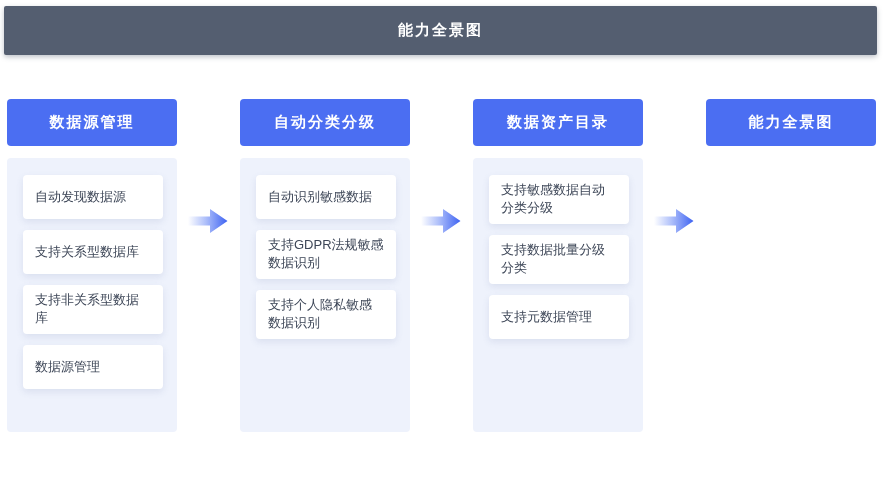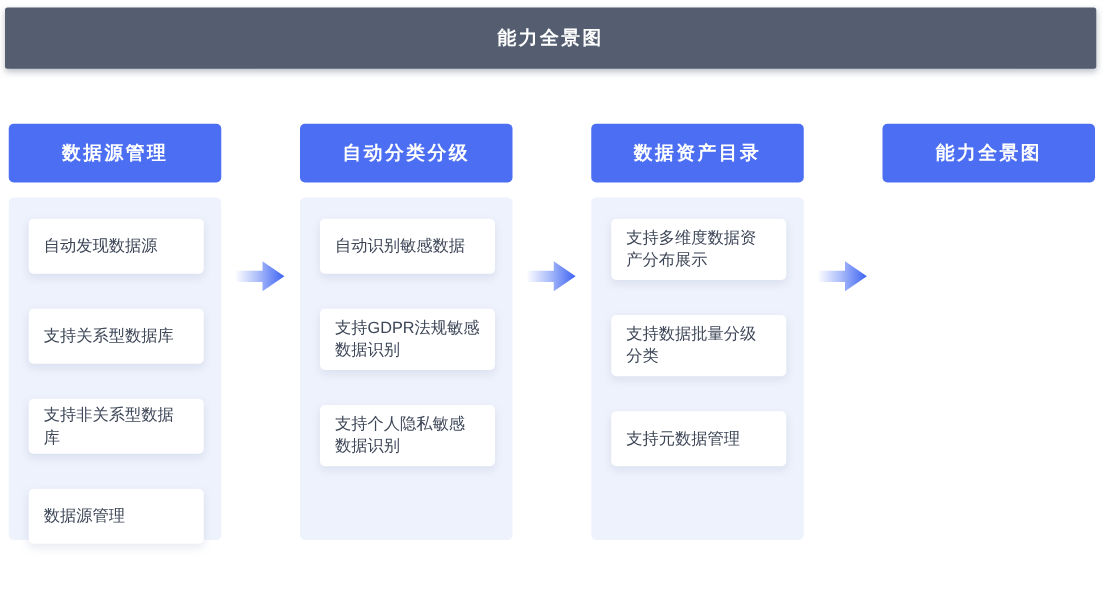--- a/index.html
+++ b/index.html
@@ -58,21 +58,21 @@
   }
   .col-panel {
     margin-top: 12px;
     height: 274px;
     box-sizing: border-box;
     background: #eef2fc;
     border-radius: 4px;
     padding: 17px 14px 4px 16px;
     display: flex;
     flex-direction: column;
-    gap: 28px;
+    gap: 11px;
   }
   .card {
     background: #ffffff;
     border-radius: 4px;
     min-height: 44px;
     box-sizing: border-box;
     padding: 6px 12px;
     display: flex;
     align-items: center;
     font-size: 13px;
@@ -141,21 +141,21 @@
           <stop offset="1" stop-color="#3e63f2"></stop>
         </linearGradient>
       </defs>
       <path class="arrow-path" d="M0 9.5 L22 9.5 L22 2 L39.5 14 L22 26 L22 18.5 L0 18.5 Z" fill="url(#arrowGrad1)"></path>
     </svg>
   </div>
 
   <div class="column">
     <div class="col-header">数据资产目录</div>
     <div class="col-panel">
-          <div class="card">支持多维度数据资产分布展示</div>
+          <div class="card">支持敏感数据自动分类分级</div>
           <div class="card">支持数据批量分级分类</div>
           <div class="card">支持元数据管理</div>
         </div>
   </div>
 
   <div class="arrow-cell">
     <svg class="flow-arrow" viewBox="0 0 40 28" xmlns="http://www.w3.org/2000/svg">
       <defs>
         <linearGradient class="arrow-grad" x1="0" y1="0" x2="1" y2="0" id="arrowGrad2">
           <stop offset="0" stop-color="#ffffff"></stop>

